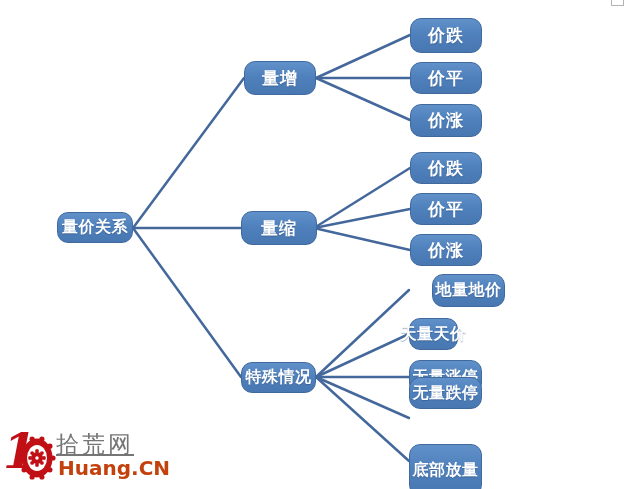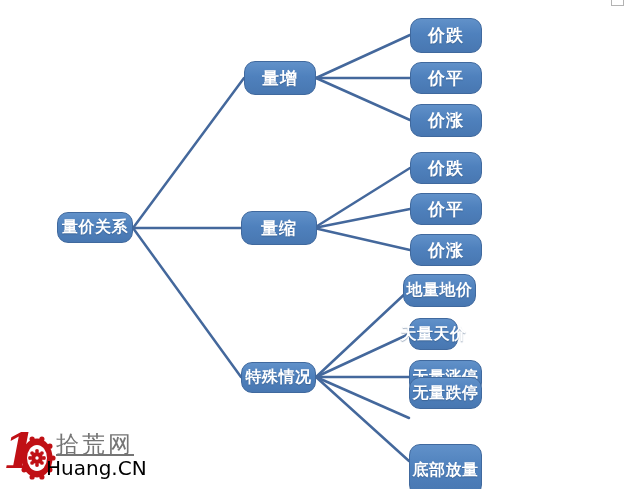--- a/index.html
+++ b/index.html
@@ -72,25 +72,25 @@
     position: absolute;
     left: 53px; top: 0px;
     font-size: 23px;
     line-height: 26px;
     letter-spacing: 3px;
     color: #757575;
     text-decoration: underline;
   }
   .logo-site-domain {
     position: absolute;
-    left: 43px; top: 26px;
+    left: 55px; top: 26px;
     font-size: 20px;
     line-height: 22px;
-    font-weight: normal;
-    color: #000000;
+    font-weight: bold;
+    color: #c2410c;
   }
 </style>
 </head>
 <body>
 
 <div class="stage">
 
   <div class="corner-mark"></div>
 
   <svg class="connector-layer" viewBox="0 0 624 489">
@@ -117,21 +117,21 @@
   <div class="node n4" style="left:241px; top:362px; width:75px; height:31px;">特殊情况</div>
 
   <div class="node n2" style="left:410px; top:18px; width:72px; height:35px;">价跌</div>
   <div class="node n2" style="left:410px; top:62px; width:72px; height:32px;">价平</div>
   <div class="node n2" style="left:410px; top:104px; width:72px; height:33px;">价涨</div>
 
   <div class="node n2" style="left:410px; top:152px; width:72px; height:32px;">价跌</div>
   <div class="node n2" style="left:410px; top:193px; width:72px; height:32px;">价平</div>
   <div class="node n2" style="left:410px; top:234px; width:72px; height:32px;">价涨</div>
 
-  <div class="node n4" style="left:403px; top:274px; width:73px; height:33px;">地量地价</div>
+  <div class="node n4" style="left:432px; top:274px; width:73px; height:33px;">地量地价</div>
   <div class="node n4" style="left:409px; top:318px; width:49px; height:32px;">天量天价</div>
   <div class="node n4" style="left:409px; top:360px; width:73px; height:34px;">无量涨停</div>
   <div class="node n4" style="left:409px; top:377px; width:73px; height:32px;">无量跌停</div>
   <div class="node n4" style="left:409px; top:444px; width:73px; height:52px;">底部放量</div>
 
   <div class="logo">
     <span class="logo-digit">1</span>
     <svg class="logo-gear" viewBox="0 0 40 48">
       <g fill="#c01015">
         <circle cx="36" cy="24" r="2.6"></circle>

